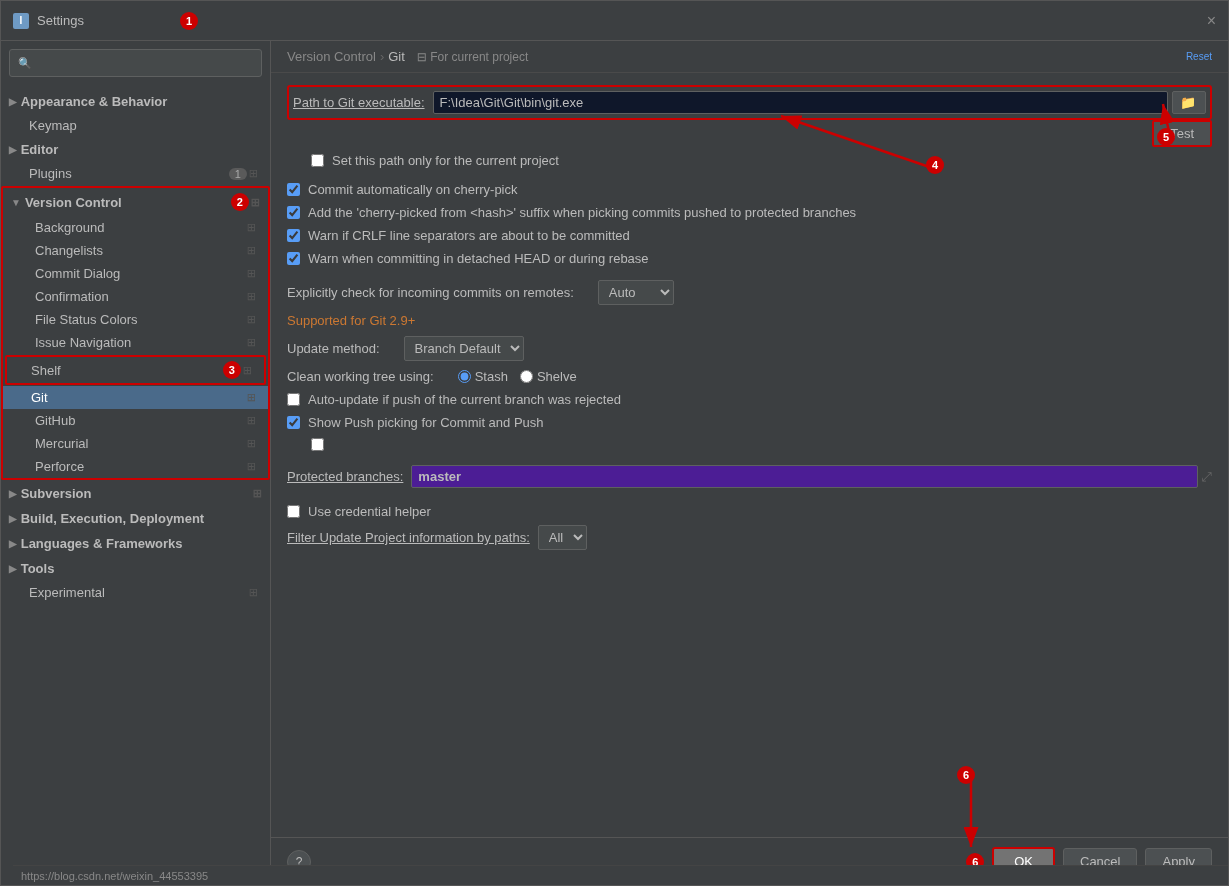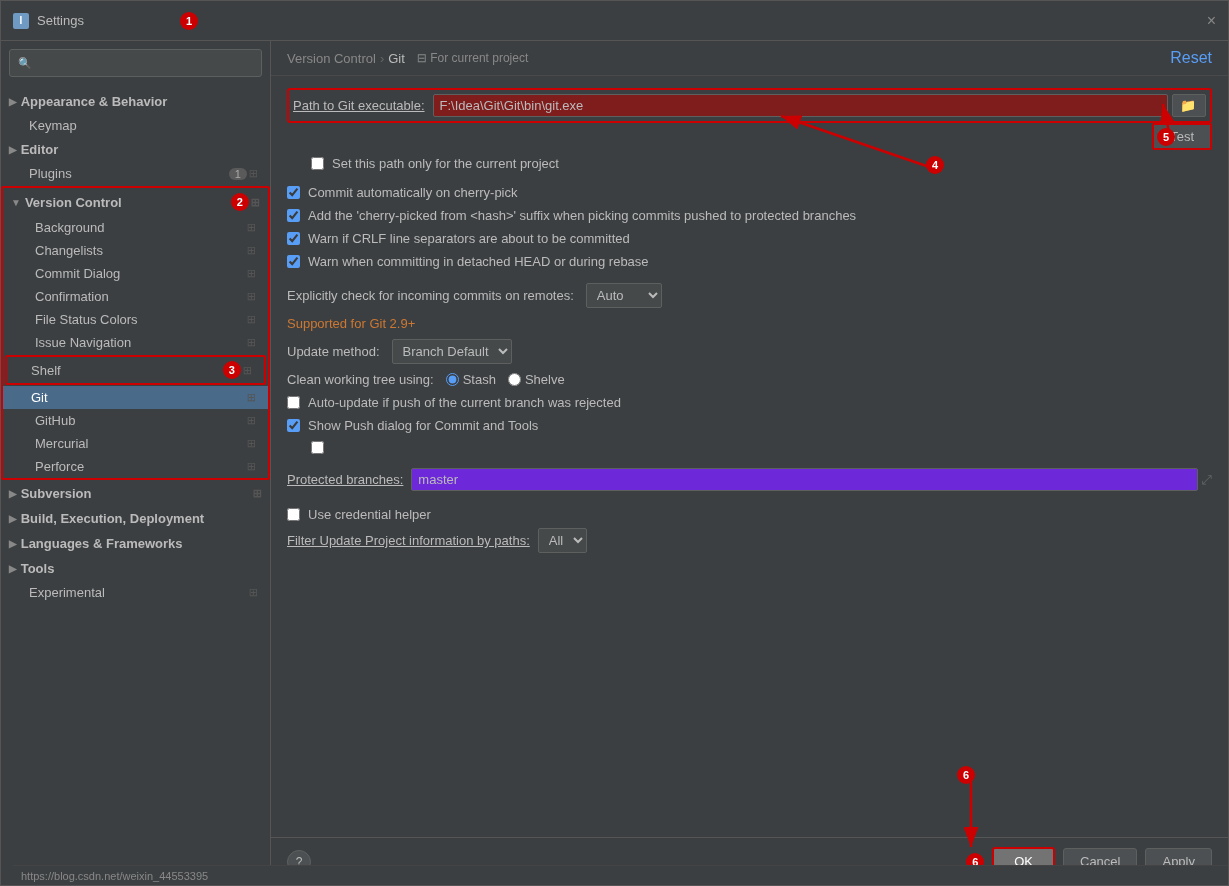--- a/index.html
+++ b/index.html
@@ -147,21 +147,21 @@
       padding: 8px 16px;
       display: flex;
       align-items: center;
       border-bottom: 1px solid #4a4a4a;
       flex-shrink: 0;
     }
     .breadcrumb-sep { color: #666; margin: 0 4px; }
     .breadcrumb-active { color: #bbbbbb; }
     .breadcrumb-parent { color: #888; }
     .for-current-project { color: #888; font-size: 12px; margin-left: 12px; }
-    .reset-link { margin-left: auto; color: #589df6; cursor: pointer; font-size: 16px; }
+    .reset-link { margin-left: auto; color: #589df6; cursor: pointer; font-size: 10px; }
     .settings-panel {
       flex: 1;
       overflow-y: auto;
       padding: 12px 16px;
     }
     .path-row {
       display: flex;
       align-items: center;
       margin-bottom: 8px;
       border: 2px solid #cc0000;
@@ -171,21 +171,21 @@
     }
     .path-label {
       color: #bbbbbb;
       margin-right: 8px;
       white-space: nowrap;
       text-decoration: underline;
       font-size: 13px;
     }
     .path-input {
       flex: 1;
-      background: #7f1d1d;
+      background: #0f172a;
       border: 1px solid #5e6060;
       color: #bbbbbb;
       padding: 3px 6px;
       font-size: 13px;
       outline: none;
       border-radius: 2px;
     }
     .folder-btn {
       background: #4c5052;
       border: 1px solid #5e6060;
@@ -221,21 +221,21 @@
     .checkbox-row label { color: #bbbbbb; font-size: 13px; }
     .sub-path-check {
       margin-left: 24px;
     }
     .separator { height: 8px; }
     .inline-row {
       display: flex;
       align-items: center;
       margin-bottom: 8px;
     }
-    .inline-label { color: #bbbbbb; margin-right: 12px; }
+    .inline-label { color: #bbbbbb; margin-right: 24px; }
     .dropdown-select {
       background: #45494a;
       border: 1px solid #5e6060;
       color: #bbbbbb;
       padding: 3px 6px;
       border-radius: 2px;
       font-size: 13px;
       cursor: pointer;
       outline: none;
     }
@@ -252,27 +252,28 @@
     .radio-row label { color: #bbbbbb; margin-right: 12px; font-size: 13px; }
     .radio-row input[type=radio] { margin-right: 4px; accent-color: #589df6; }
     .protected-branches-row {
       display: flex;
       align-items: center;
       margin-bottom: 6px;
     }
     .protected-branches-row label { color: #bbbbbb; margin-right: 8px; font-size: 13px; text-decoration: underline; }
     .protected-input {
       flex: 1;
-      background: #6d28d9;
+      background: #4c1d95;
       border: 1px solid #5e6060;
       color: #bbbbbb;
       padding: 3px 6px;
       font-size: 13px;
       outline: none;
       border-radius: 2px;
+      font-weight: bold;
     }
     .filter-row {
       display: flex;
       align-items: center;
       margin-bottom: 6px;
     }
     .filter-row label { color: #bbbbbb; margin-right: 8px; font-size: 13px; text-decoration: underline; }
     .filter-dropdown {
       background: #45494a;
       border: 1px solid #5e6060;
@@ -566,21 +567,21 @@
           <label for="shelve">Shelve</label>
         </div>
 
         <div class="checkbox-row">
           <input type="checkbox" id="auto-update" style="">
           <label for="auto-update">Auto-update if push of the current branch was rejected</label>
         </div>
 
         <div class="checkbox-row">
           <input type="checkbox" id="show-push" checked="" style="">
-          <label for="show-push">Show Push dialog for Commit and Tools</label>
+          <label for="show-push">Show Push picking for Commit and Push</label>
         </div>
 
         <div class="checkbox-row sub-path-check">
           <input type="checkbox" id="show-push-protected" style="">
         </div>
 
         <div class="separator"></div>
 
         <div class="protected-branches-row">
           <label>Protected branches:</label>

